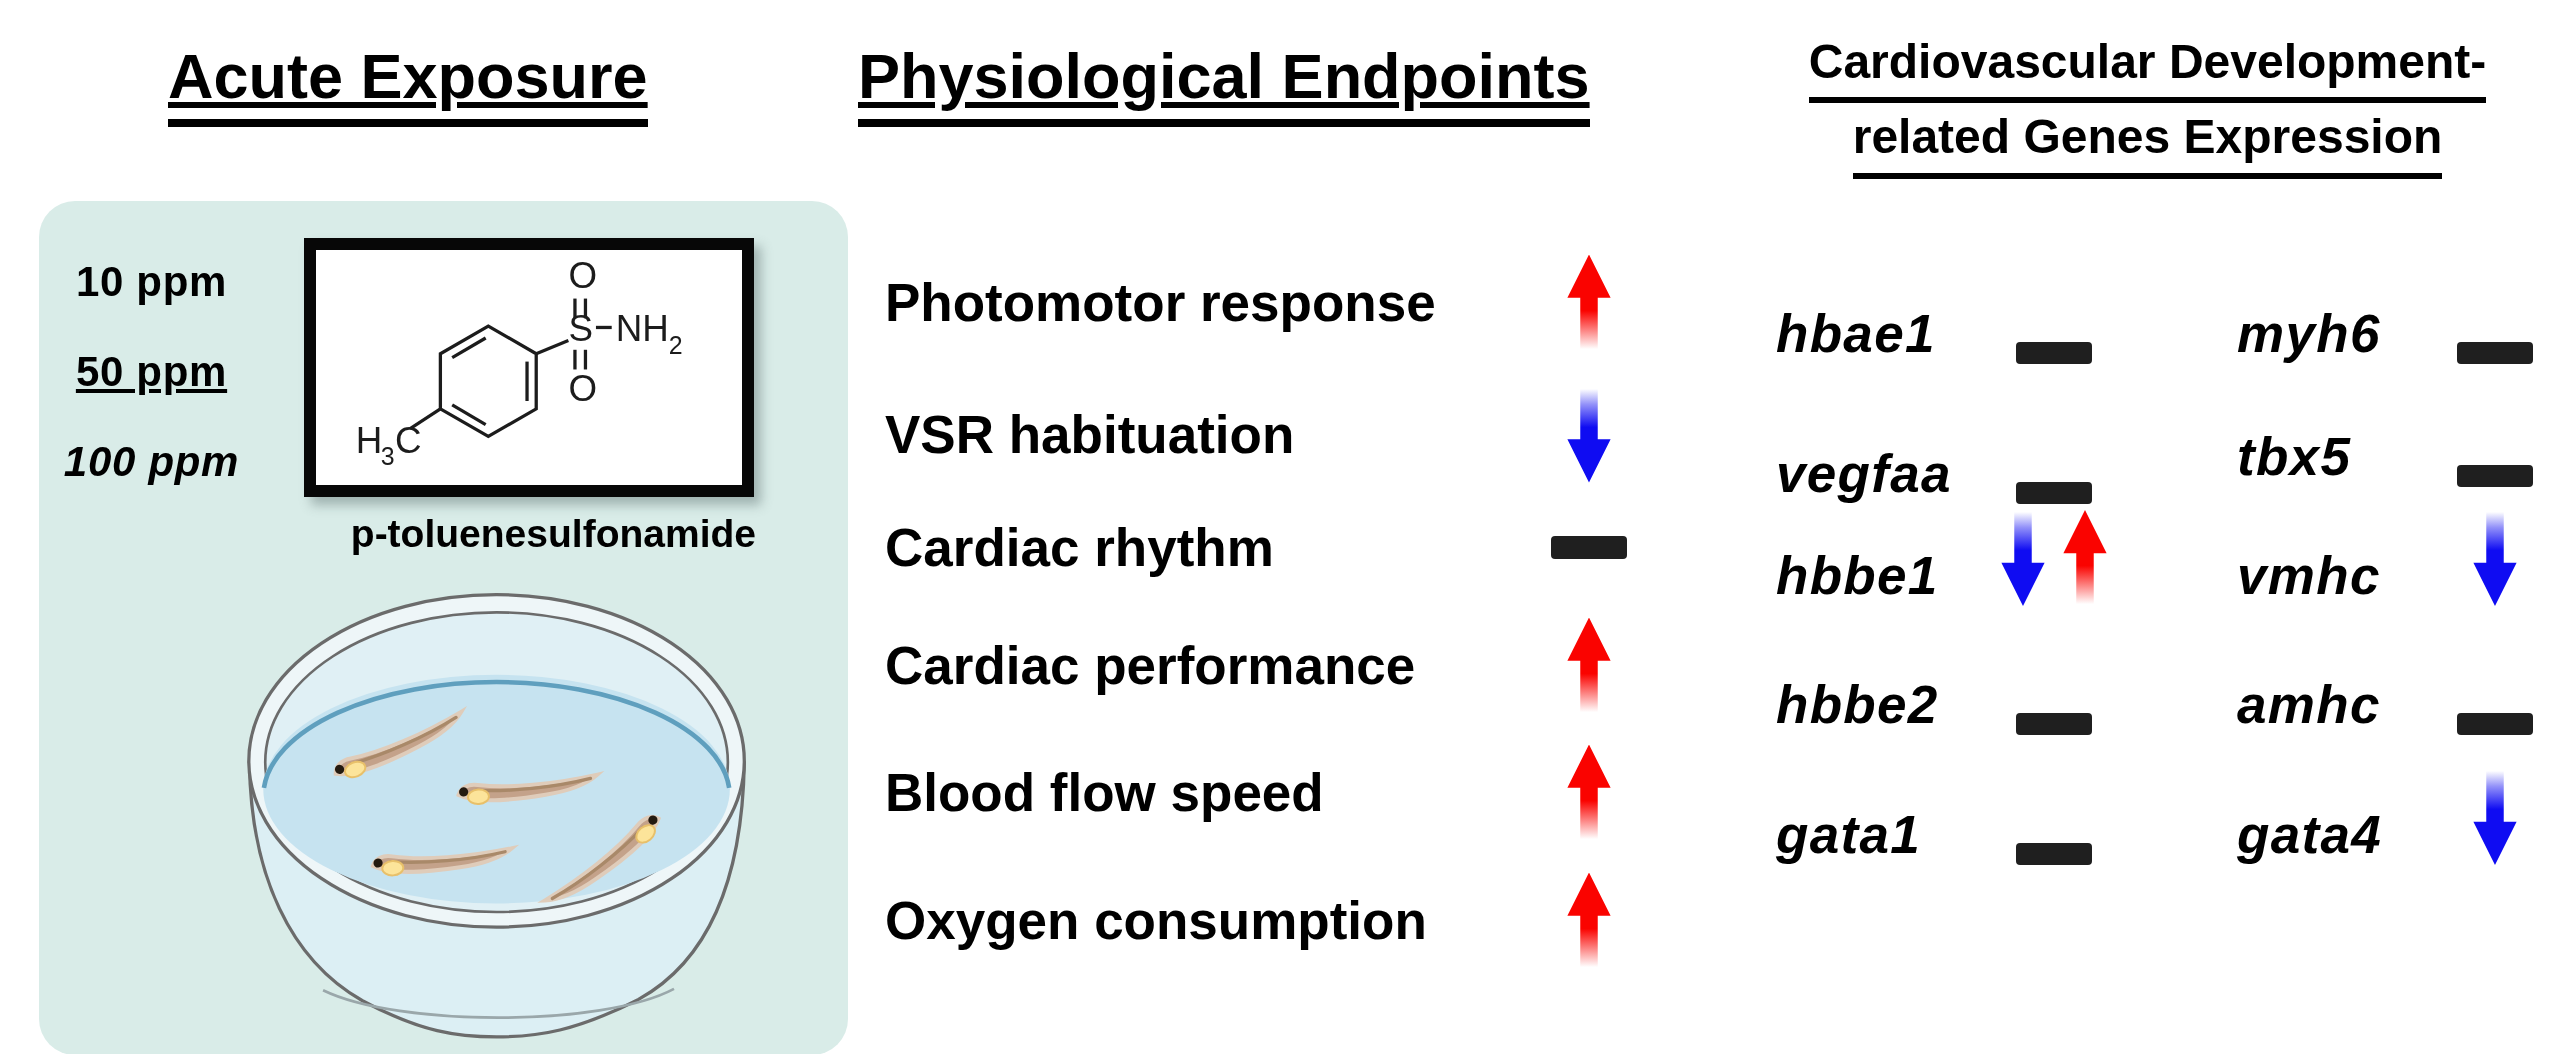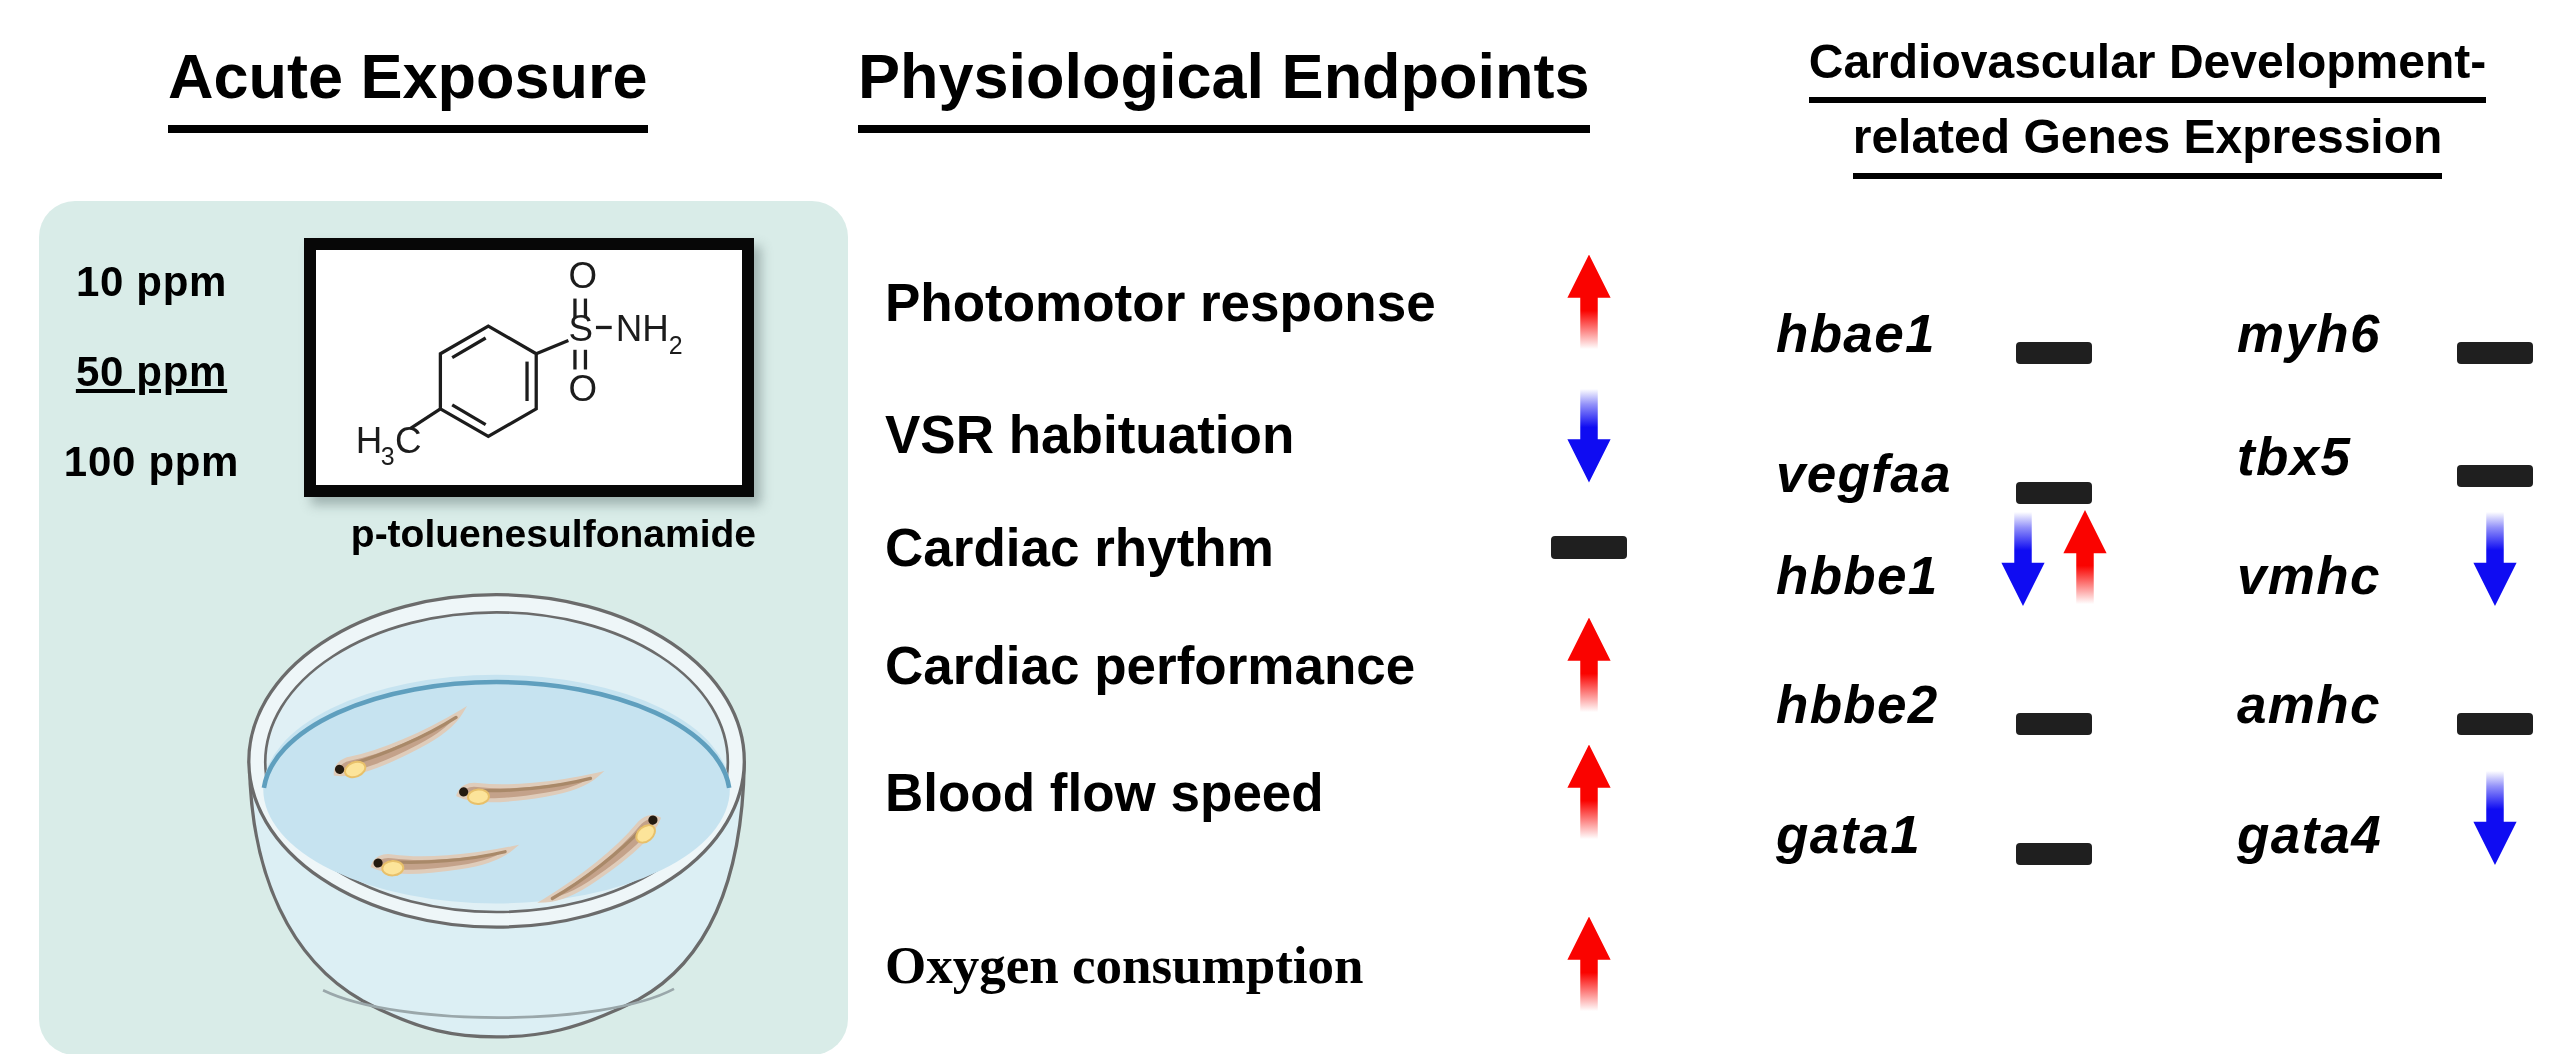--- a/index.html
+++ b/index.html
@@ -3,21 +3,21 @@
 <meta charset="utf-8">
 <style>
   html,body{margin:0;padding:0;}
   body{
     width:2576px;height:1054px;position:relative;overflow:hidden;
     background:#ffffff;color:#000;
     font-family:"Liberation Sans","DejaVu Sans",sans-serif;
   }
   
   .col-title{position:absolute;font-weight:bold;font-size:63px;line-height:1.05;white-space:nowrap;}
-  .col-title .u{display:inline-block;border-bottom:8.6px solid #000;padding-bottom:16px;}
+  .col-title .u{display:inline-block;border-bottom:8.6px solid #000;padding-bottom:10px;text-decoration:underline;}
   .cardio-title{position:absolute;left:1723px;top:28px;width:849px;text-align:center;
     font-weight:bold;font-size:48px;line-height:68px;}
   .cardio-title .u{display:inline-block;border-bottom:6px solid #000;padding-bottom:1.3px;white-space:nowrap;}
   
   .exposure-panel{position:absolute;left:39px;top:201px;width:809px;height:854px;
     background:#d9ece8;border-radius:36px;}
   .ppm{position:absolute;left:46px;width:211px;text-align:center;
     font-weight:bold;font-size:42px;letter-spacing:0.7px;white-space:nowrap;}
   .chem-box{position:absolute;left:304px;top:238px;width:426px;height:235px;
     background:#ffffff;border:12px solid #070707;
@@ -59,21 +59,21 @@
 <body>
 
 <div class="col-title" style="left:168px;top:43px;">
   <span class="u">Acute Exposure</span>
 </div>
 
 <div class="exposure-panel"></div>
 
 <div class="ppm" style="top:258px;">10 ppm</div>
 <div class="ppm" style="top:348px;text-decoration:underline;">50 ppm</div>
-<div class="ppm" style="top:438px;">100 ppm</div>
+<div class="ppm" style="top:438px;font-style:italic;">100 ppm</div>
 
 <div class="chem-box">
   <svg width="426" height="235" viewBox="0 0 648 358">
 
     <g stroke="#1c1c1c" stroke-width="5" fill="none">
       <polygon points="335,158 262,116 189,158 189,242 262,284 335,242"></polygon>
       <line x1="258" y1="134" x2="207" y2="164"></line>
       <line x1="207" y1="236" x2="258" y2="266"></line>
       <line x1="321" y1="170" x2="321" y2="230"></line>
 
@@ -164,21 +164,21 @@
   </span>
 </div>
 <div class="ep-row" style="top:740px;">
   <span class="ep-label">Blood flow speed</span>
   <span class="ep-ind indicator" data-change="increase">
 
     <span class="arrow up"></span>
 
   </span>
 </div>
-<div class="ep-row" style="top:912px;font-family:Liberation Serif, serif;">
+<div class="ep-row" style="top:868px;">
   <span class="ep-label">Oxygen consumption</span>
   <span class="ep-ind indicator" data-change="increase">
 
     <span class="arrow up"></span>
 
   </span>
 </div>
 
 <div class="cardio-title">
   <div><span class="u">Cardiovascular Development-</span></div>

